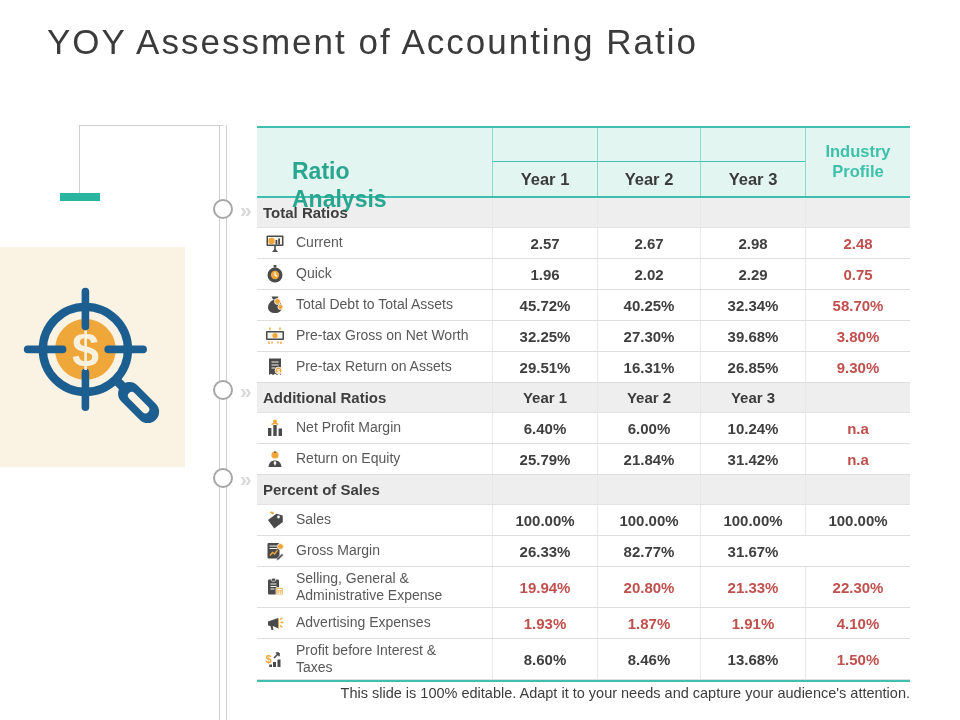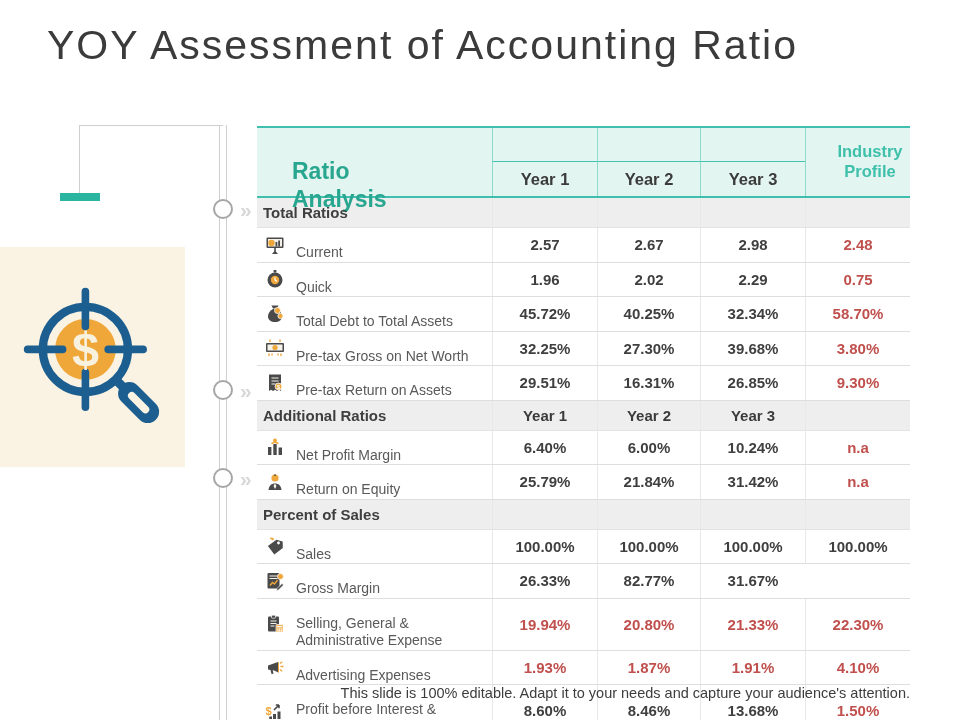--- a/index.html
+++ b/index.html
@@ -1,20 +1,20 @@
 <!DOCTYPE html>
 <html><head>
 <meta charset="utf-8">
 <style>
   html,body{margin:0;padding:0;background:#fff;}
   .slide{position:relative;width:960px;height:720px;background:#ffffff;overflow:hidden;
          font-family:"Liberation Sans", sans-serif;}
 
   
-  .page-title{position:absolute;left:47px;top:22px;margin:0;font-size:41px;font-weight:400;
+  .page-title{position:absolute;left:47px;top:22px;margin:0;font-size:35px;font-weight:400;
               color:#3b3b3b;letter-spacing:2px;font-family:"Liberation Sans", sans-serif;}
 
   
   .conn-h{position:absolute;left:79px;top:125px;width:144px;height:0;border-top:1px solid #cfcfcf;}
   .conn-v{position:absolute;left:79px;top:125px;width:0;height:70px;border-left:1px solid #cfcfcf;}
   .accent-dash{position:absolute;left:60px;top:193px;width:40px;height:8px;background:#2ab5a0;}
   .timeline{position:absolute;left:219px;top:125px;width:6px;height:595px;
             border-left:1px solid #cfcfcf;border-right:1px solid #cfcfcf;}
   .node{position:absolute;left:213px;width:40px;height:20px;display:flex;align-items:center;}
   .node .ring{width:16px;height:16px;border:2px solid #a6a6a6;border-radius:50%;background:#fff;}
@@ -28,37 +28,37 @@
   .rtable{position:absolute;left:257px;top:126px;width:653px;border-bottom:2px solid #3fc0ae;}
   .t-header{display:grid;grid-template-columns:235px 105px 103px 105px 105px;
             grid-template-rows:33px 35px;background:#e2f5f0;
             border-top:2px solid #3fc0ae;border-bottom:2px solid #3fc0ae;}
   .th-title{grid-column:1;grid-row:1/3;display:flex;align-items:center;padding-left:35px;}
   .th-title span{display:block;width:110px;font-size:23px;font-weight:bold;color:#28a68f;line-height:1.2;margin-top:48px;}
   .th-top{border-left:1px solid #8edacb;}
   .th-year{border-left:1px solid #8edacb;border-top:1px solid #45c2b0;display:flex;
            align-items:center;justify-content:center;font-weight:bold;font-size:16.5px;color:#3b3b3b;}
   .th-industry{grid-column:5;grid-row:1/3;border-left:1px solid #8edacb;display:flex;
-               align-items:center;justify-content:flex-end;text-align:center;}
+               align-items:center;justify-content:center;text-align:center;}
   .th-industry span{display:block;width:80px;font-size:16.5px;font-weight:bold;color:#3fc0ab;line-height:1.2;}
 
   .t-row{display:grid;grid-template-columns:235px 105px 103px 105px 105px;}
   .section-row{min-height:29px;background:#efeeee;border-bottom:1px solid #e3e3e3;}
   .data-row{min-height:30px;background:#ffffff;border-bottom:1px solid #dedede;}
   .data-row.tall{min-height:40px;}
   .c{display:flex;align-items:center;}
   .val-cell{justify-content:center;border-left:1px solid #e8e8e8;font-weight:bold;
             font-size:15px;color:#3f3f3f;}
   .val-cell.red{color:#c0504d;}
   .section-label{padding-left:35px;font-weight:bold;font-size:15px;color:#3f3f3f;}
   .section-year{font-size:15px;color:#3b3b3b;}
   .label-cell{padding-left:6px;}
   .row-icon{width:20px;height:20px;margin-left:2px;margin-right:11px;flex:none;display:flex;}
   .row-icon svg{width:20px;height:20px;}
-  .row-label{font-size:14px;color:#595959;line-height:1.25;white-space:nowrap;margin-top:16px;}
+  .row-label{font-size:14px;color:#595959;line-height:1.25;white-space:nowrap;}
   .tall .row-label{white-space:normal;max-width:155px;}
 
   .footer{position:absolute;left:257px;top:685px;width:653px;text-align:right;
           font-size:14.5px;color:#3d3d3d;}
 </style>
 </head>
 <body>
 
 <div class="slide">
 

